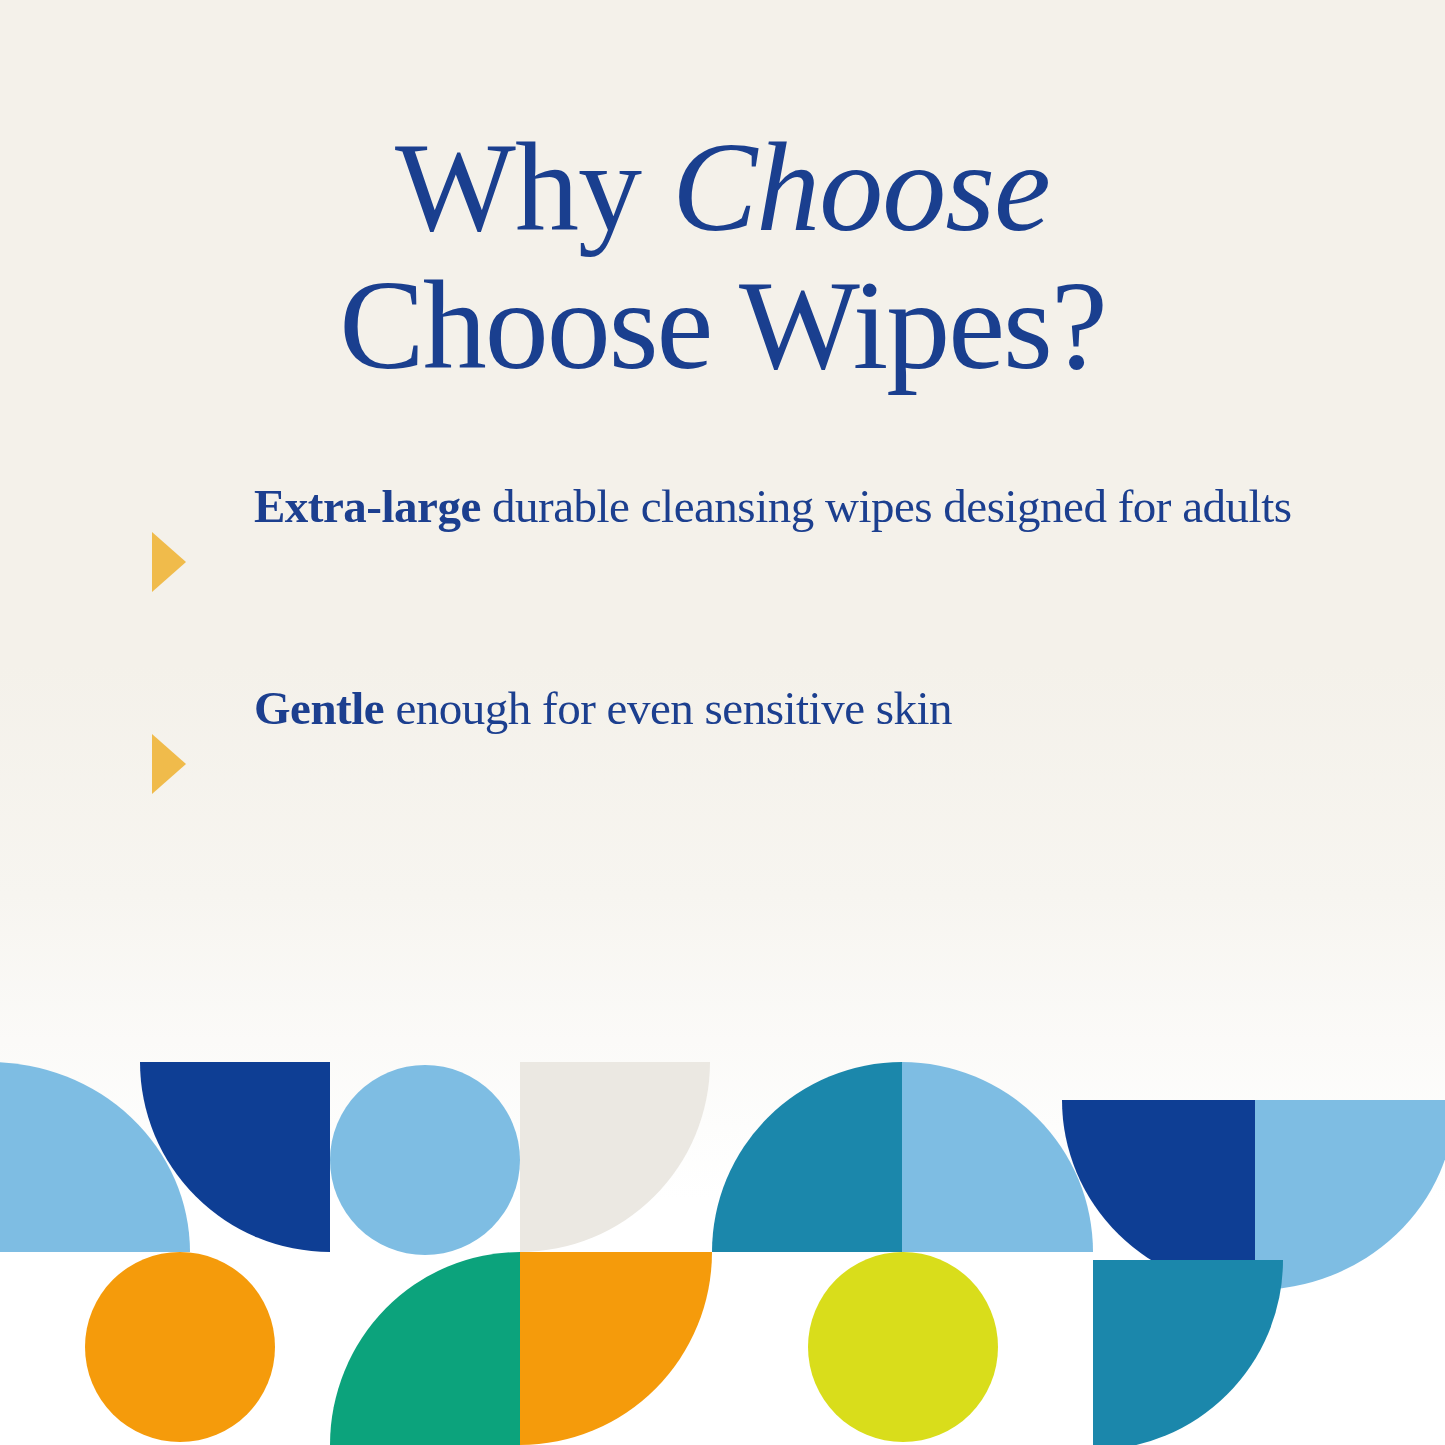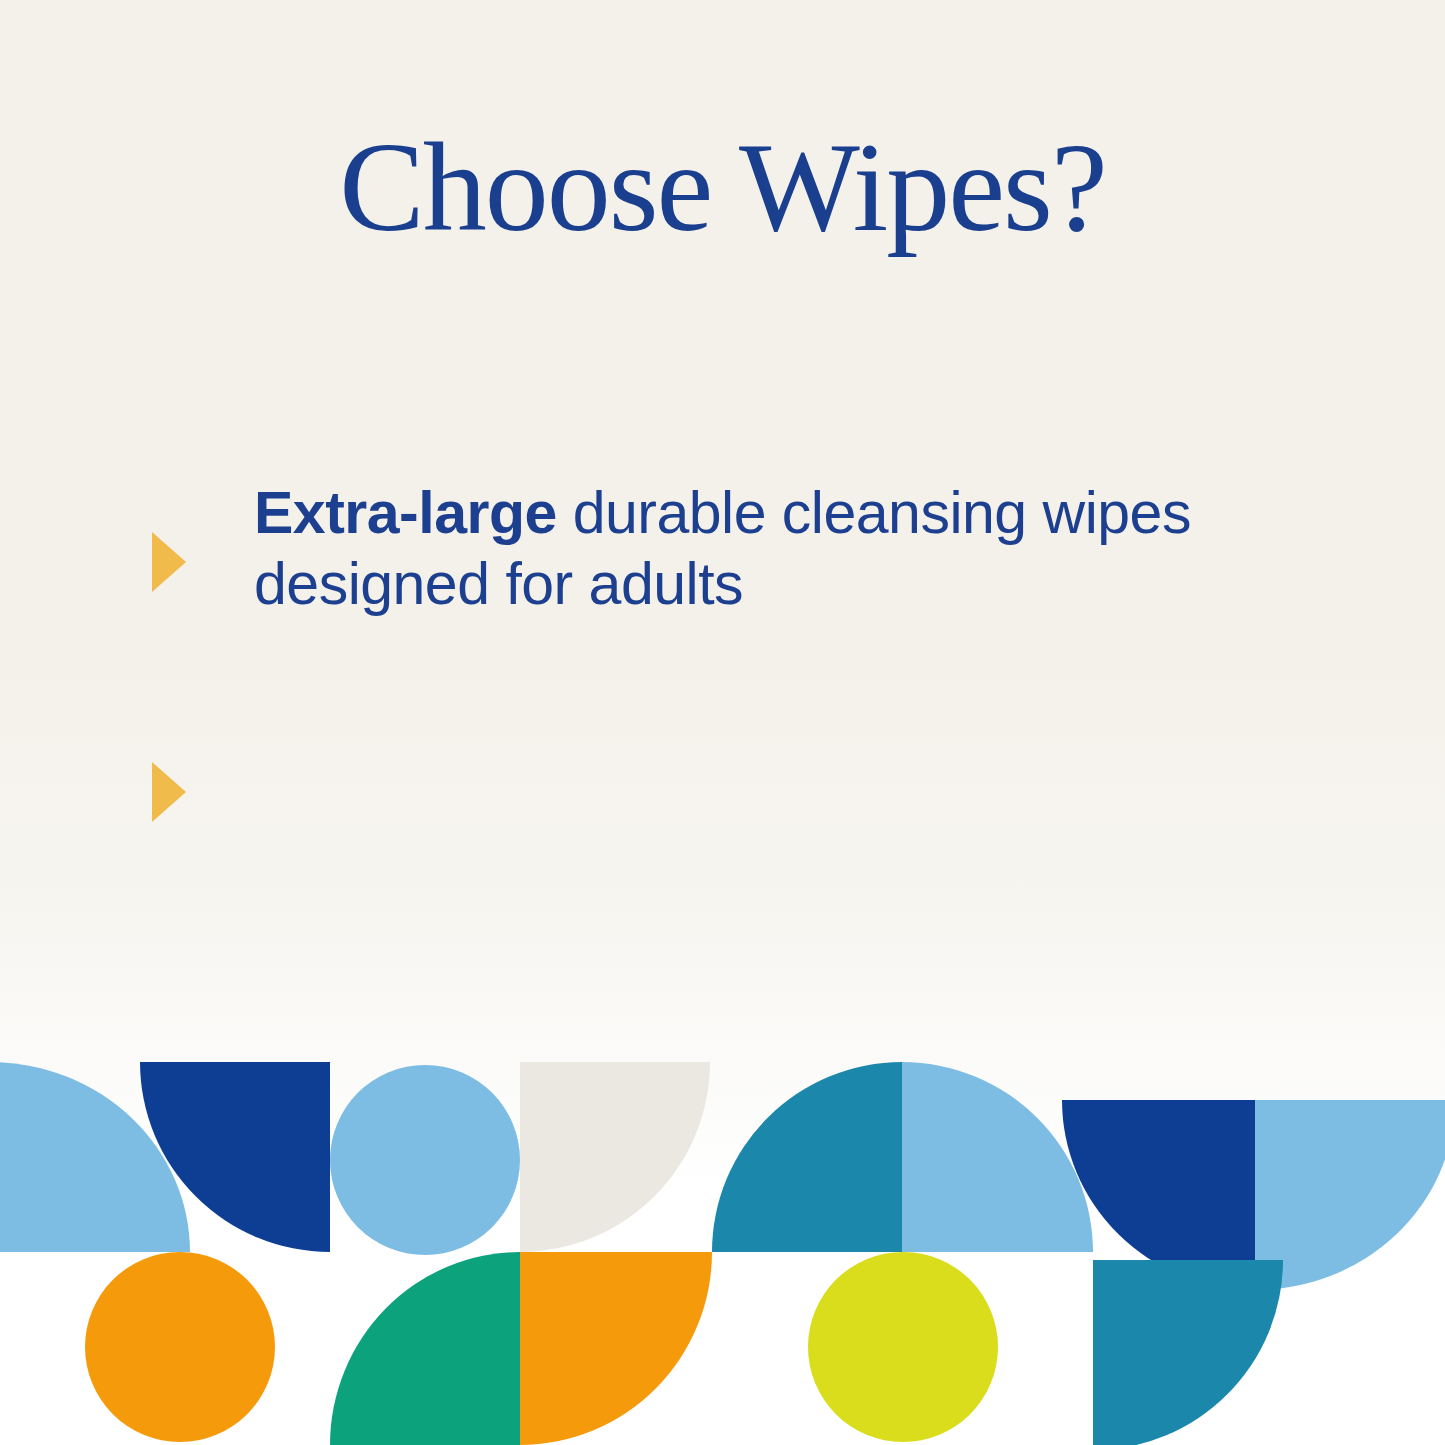--- a/index.html
+++ b/index.html
@@ -73,23 +73,23 @@
     margin-right: 62px;
   }
   .tri {
     width: 0;
     height: 0;
     border-top: 30px solid transparent;
     border-bottom: 30px solid transparent;
     border-left: 34px solid #f0bb4b;
   }
   .bullet-text {
-    font-family: Liberation Sans, sans-serif;
+    font-family: Liberation Serif, serif;
     color: #1c3f8f;
-    font-size: 59px;
+    font-size: 47px;
     line-height: 1.2;
     font-weight: 400;
     letter-spacing: -0.5px;
     max-width: 1060px;
   }
   .bullet-text b {
     font-weight: 700;
   }
 
   
@@ -109,37 +109,41 @@
   .r-bl { border-radius: 0 0 0 100%; }
   .r-br { border-radius: 0 0 100% 0; }
   .r-full { border-radius: 50%; }
 </style>
 </head>
 <body>
 
 <div id="canvas">
 
   <div id="heading" style="color: rgb(26, 63, 143);">
+    <span class="line l1"><span>Why </span><span class="it">Choose</span></span>
     <span class="line l2">Choose Wipes?</span>
   </div>
 
   <div id="bullets">
 
     <div class="bullet">
       <div class="bullet-marker">
         <div class="tri" style="border-left-color: rgb(240, 187, 75);"></div>
       </div>
       <div class="bullet-text" style="color: rgb(28, 63, 143);">
         <b>Extra-large</b><span> durable cleansing wipes designed for adults</span>
       </div>
     </div>
 
     <div class="bullet">
       <div class="bullet-marker">
         <div class="tri" style="border-left-color: rgb(240, 187, 75);"></div>
+      </div>
+      <div class="bullet-text" style="color: rgb(28, 63, 143);">
+        <b>Gentle</b><span> enough for even sensitive skin</span>
       </div>
     </div>
 
   </div>
 
   <div id="pattern">
       <div class="shape r-tr" style="left: -10px; top: 0px; width: 200px; height: 190px; background: rgb(126, 189, 227);"></div>
       <div class="shape r-bl" style="left: 140px; top: 0px; width: 190px; height: 190px; background: rgb(14, 62, 148);"></div>
       <div class="shape r-full" style="left: 330px; top: 3px; width: 190px; height: 190px; background: rgb(126, 189, 227);"></div>
       <div class="shape r-br" style="left: 520px; top: 0px; width: 190px; height: 190px; background: rgb(235, 232, 226);"></div>

